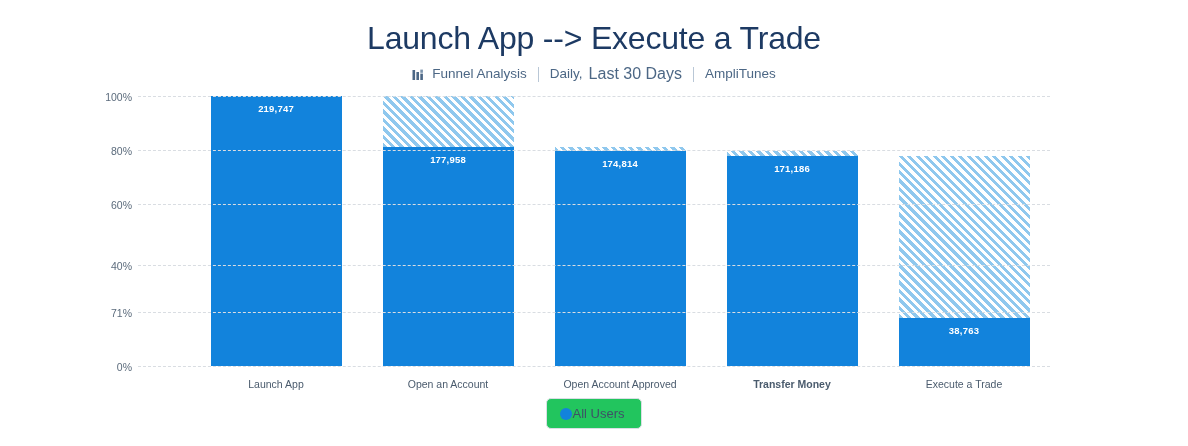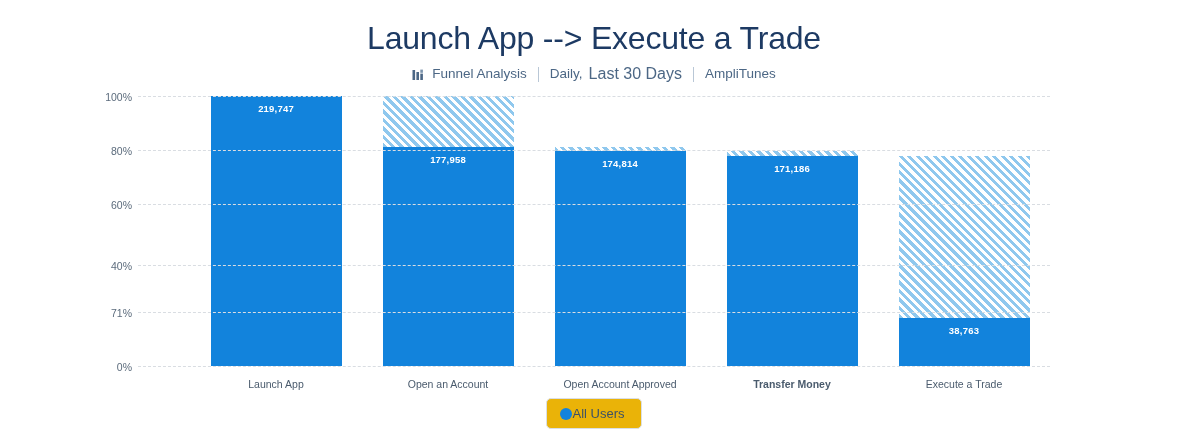--- a/index.html
+++ b/index.html
@@ -160,21 +160,21 @@
     display: flex;
     justify-content: center;
   }
   .legend-pill {
     display: flex;
     align-items: center;
     gap: 0;
     border: 1px solid #dadfe5;
     border-radius: 5px;
     padding: 7px 16px 7px 13px;
-    background: #eab308;
+    background: #22c55e;
   }
   .legend-dot {
     width: 12px;
     height: 12px;
     border-radius: 50%;
     background: #1283dc;
     flex: none;
   }
   .legend-label {
     font-size: 13px;

